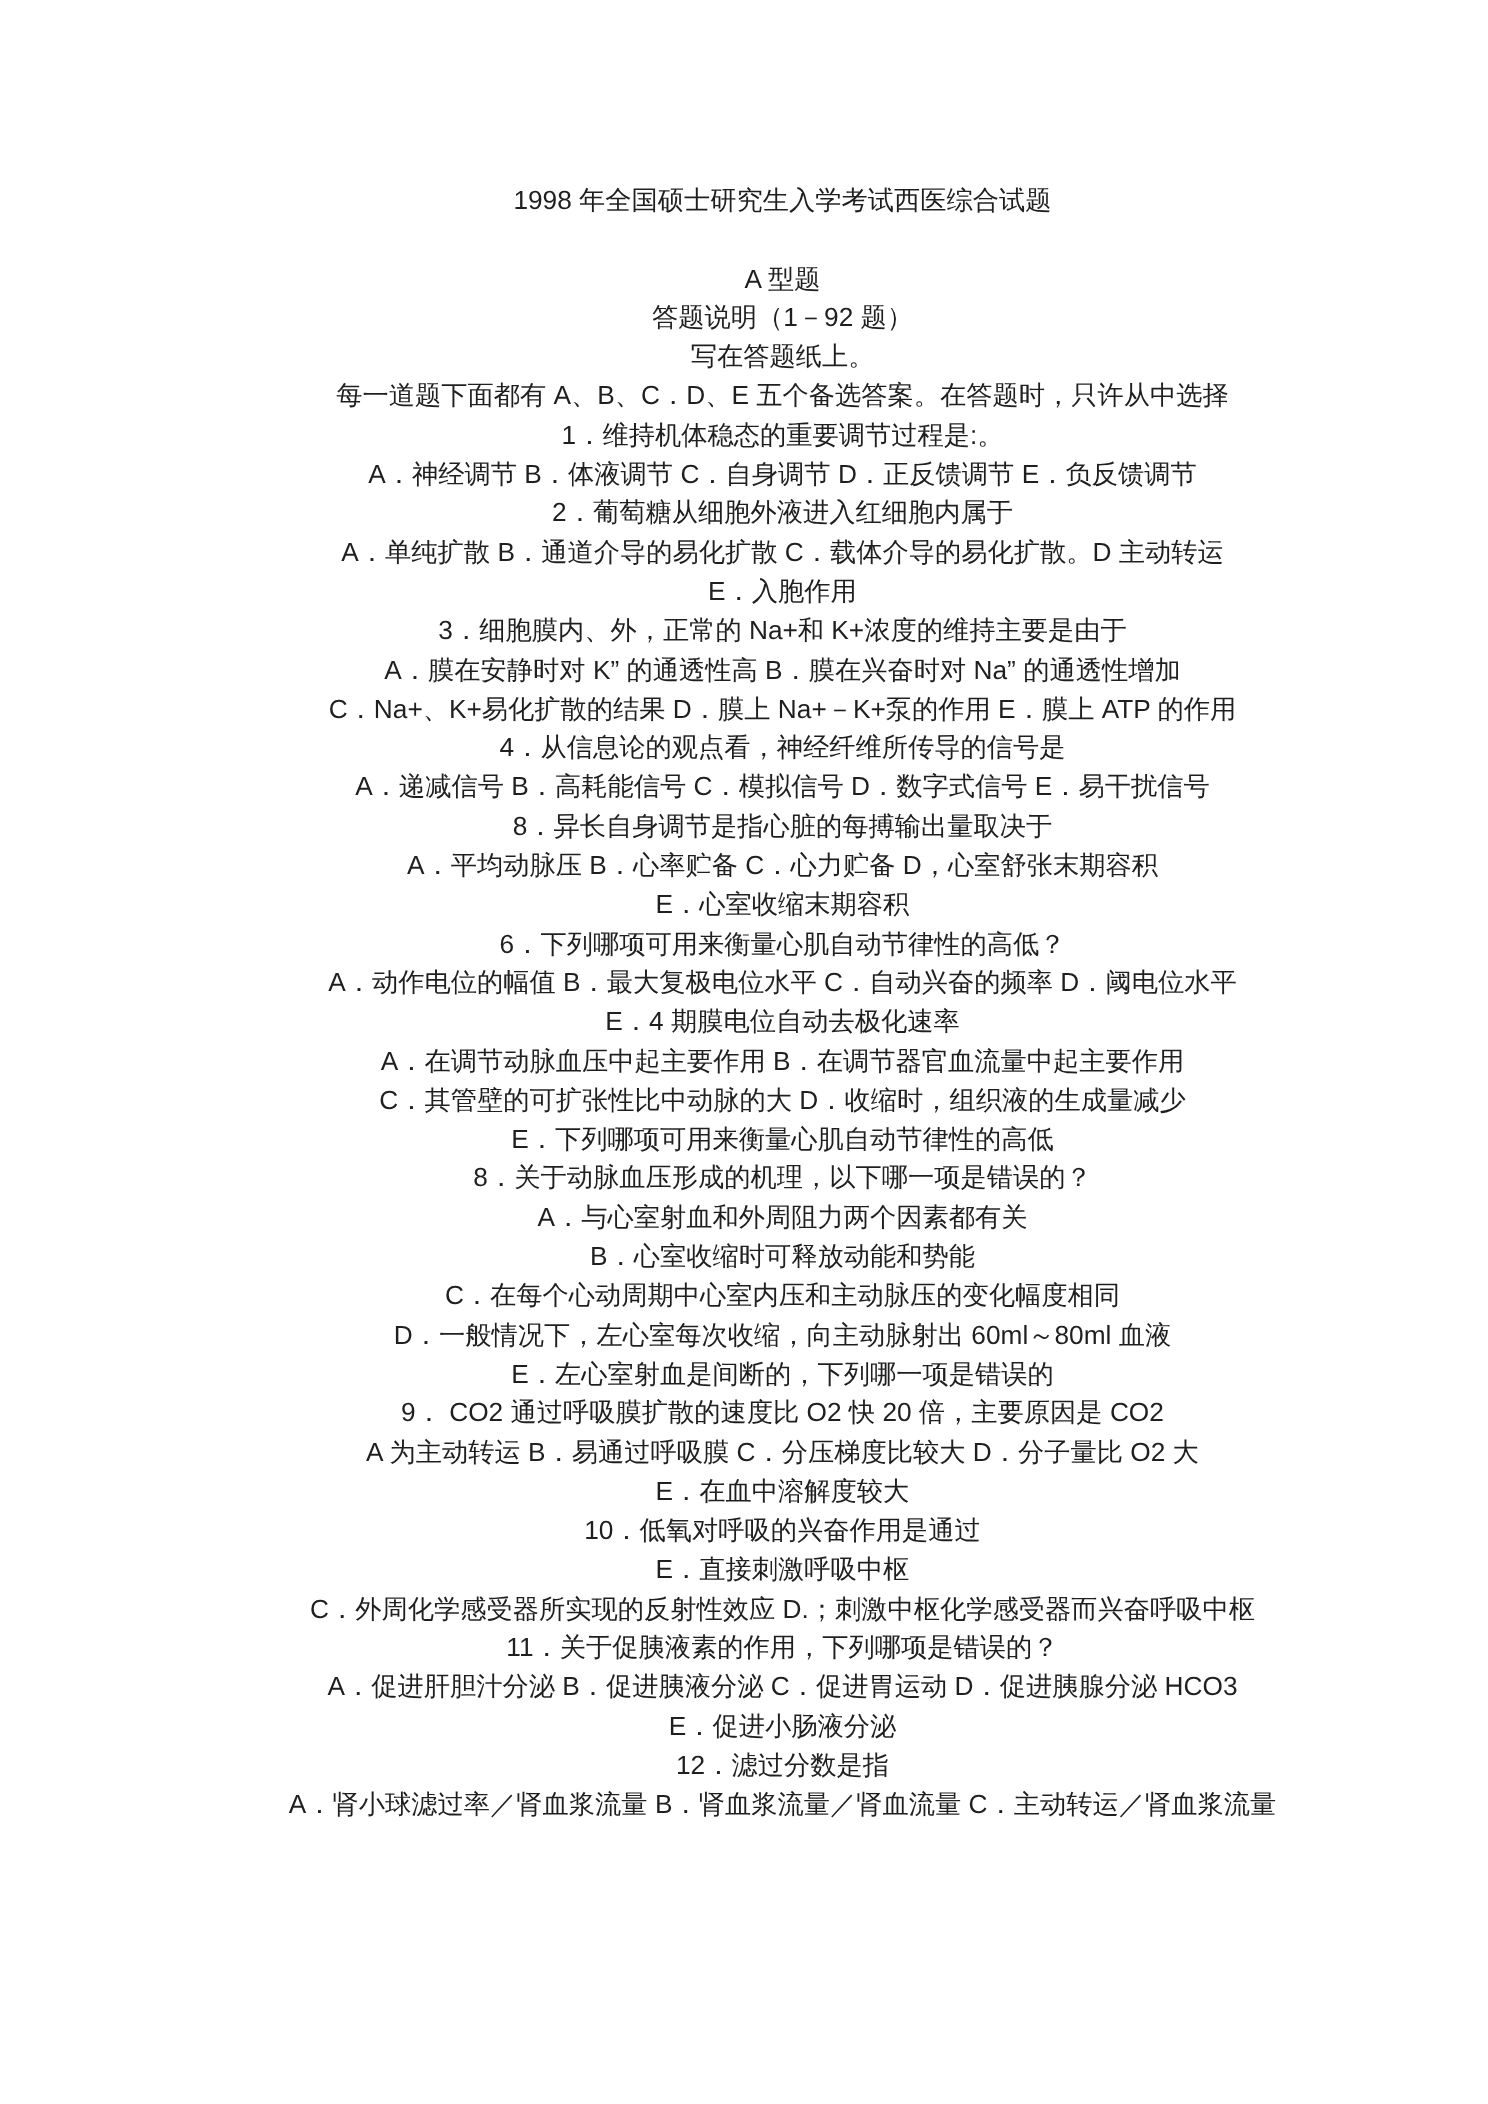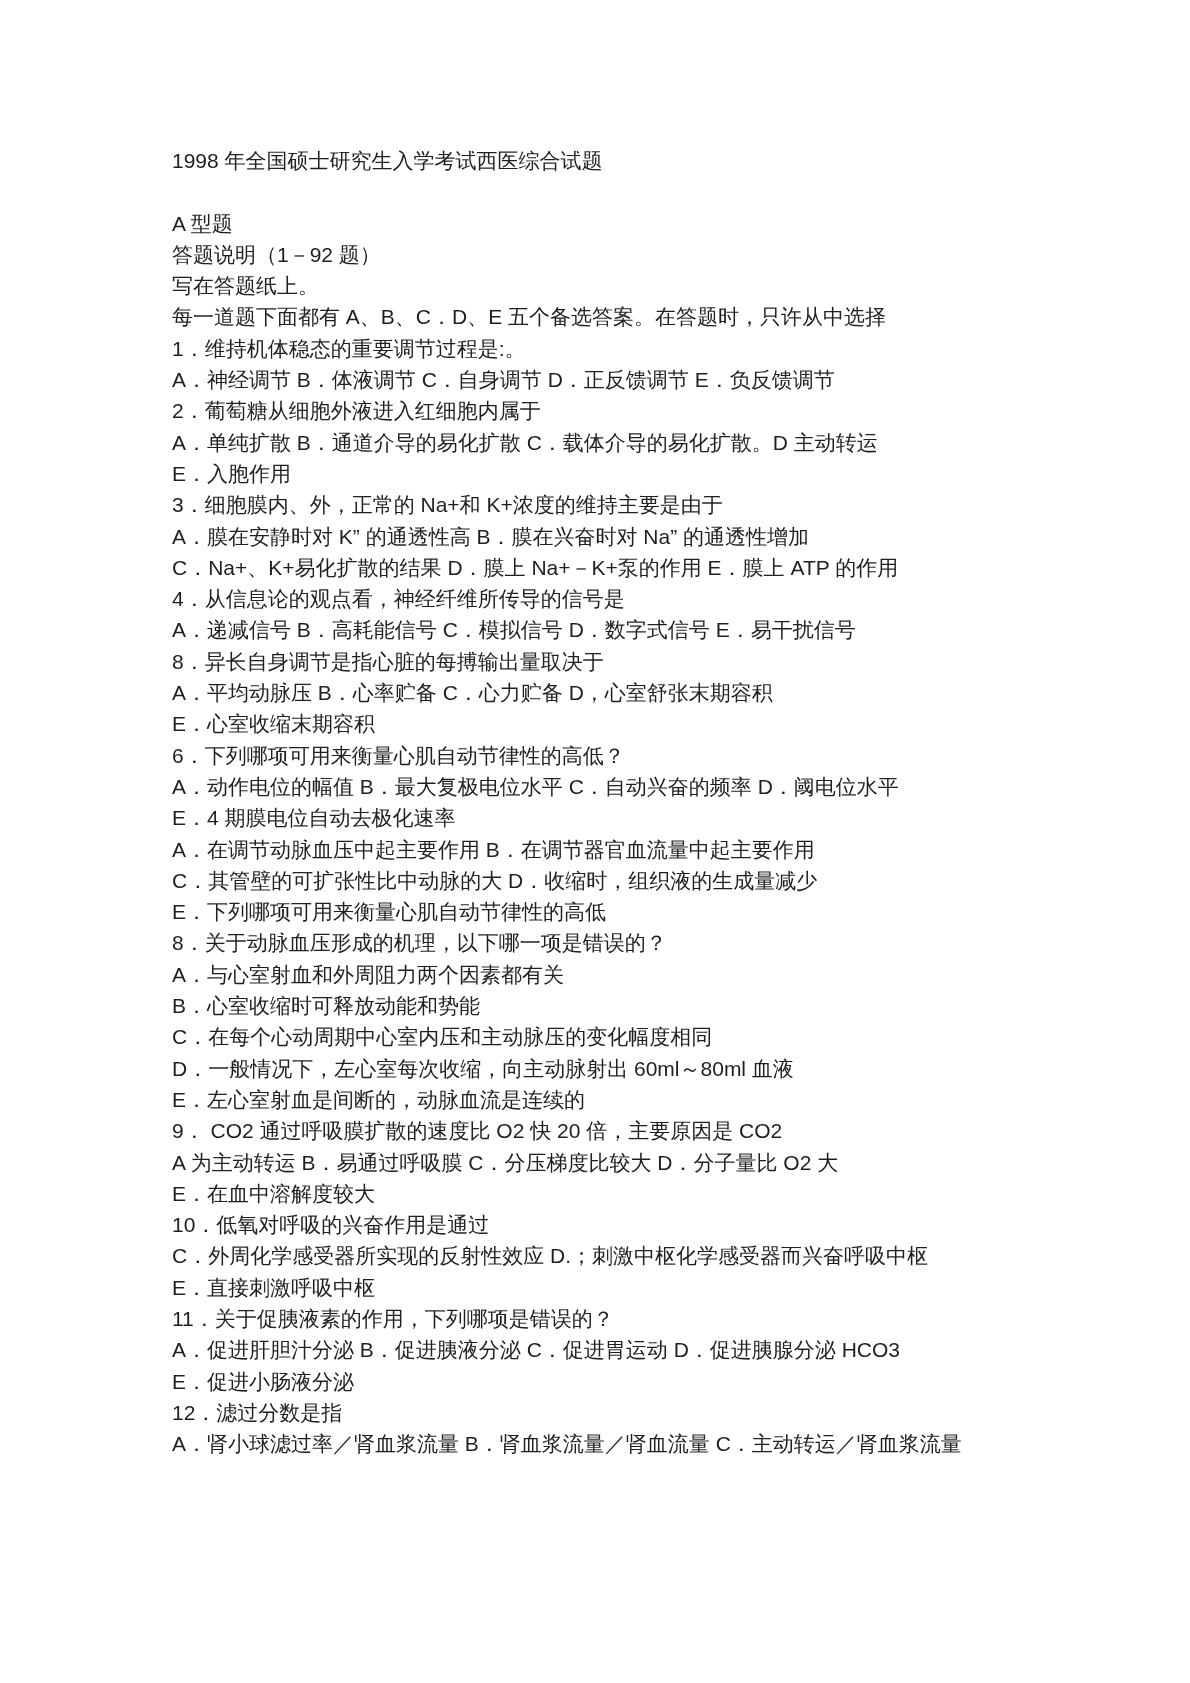--- a/index.html
+++ b/index.html
@@ -15,20 +15,21 @@
     height: 1683px;
     padding: 145px 110px 0 172px;
     font-family: "Liberation Sans", "DejaVu Sans", sans-serif;
     font-size: 21px;
     line-height: 31.3px;
     color: #1f1f1f;
   }
   .line {
     white-space: nowrap;
     min-height: 31.3px;
+    text-align: center;
   }
   .blank { min-height: 31.3px; }
 </style>
 </head>
 <body style="background: rgb(255, 255, 255);">
 
 <div class="page" style="color: rgb(31, 31, 31);">
   <div class="line">1998 年全国硕士研究生入学考试西医综合试题</div>
   <div class="line blank"></div>
   <div class="line">A 型题</div>
@@ -53,26 +54,26 @@
       <div class="line">A．动作电位的幅值 B．最大复极电位水平 C．自动兴奋的频率 D．阈电位水平</div>
       <div class="line">E．4 期膜电位自动去极化速率</div>
       <div class="line">A．在调节动脉血压中起主要作用 B．在调节器官血流量中起主要作用</div>
       <div class="line">C．其管壁的可扩张性比中动脉的大 D．收缩时，组织液的生成量减少</div>
       <div class="line">E．下列哪项可用来衡量心肌自动节律性的高低</div>
       <div class="line">8．关于动脉血压形成的机理，以下哪一项是错误的？</div>
       <div class="line">A．与心室射血和外周阻力两个因素都有关</div>
       <div class="line">B．心室收缩时可释放动能和势能</div>
       <div class="line">C．在每个心动周期中心室内压和主动脉压的变化幅度相同</div>
       <div class="line">D．一般情况下，左心室每次收缩，向主动脉射出 60ml～80ml 血液</div>
-      <div class="line">E．左心室射血是间断的，动脉血流是连续的</div>
+      <div class="line">E．左心室射血是间断的，下列哪一项是错误的</div>
       <div class="line">9． CO2 通过呼吸膜扩散的速度比 O2 快  20 倍，主要原因是 CO2</div>
       <div class="line">A 为主动转运 B．易通过呼吸膜 C．分压梯度比较大 D．分子量比 O2 大</div>
       <div class="line">E．在血中溶解度较大</div>
       <div class="line">10．低氧对呼吸的兴奋作用是通过</div>
+      <div class="line">E．直接刺激呼吸中枢</div>
       <div class="line">C．外周化学感受器所实现的反射性效应 D.；刺激中枢化学感受器而兴奋呼吸中枢</div>
-      <div class="line">E．直接刺激呼吸中枢</div>
       <div class="line">11．关于促胰液素的作用，下列哪项是错误的？</div>
       <div class="line">A．促进肝胆汁分泌 B．促进胰液分泌 C．促进胃运动 D．促进胰腺分泌 HCO3</div>
       <div class="line">E．促进小肠液分泌</div>
       <div class="line">12．滤过分数是指</div>
       <div class="line">A．肾小球滤过率／肾血浆流量 B．肾血浆流量／肾血流量 C．主动转运／肾血浆流量</div>
     </div>
 </div>
 
 </body></html>

